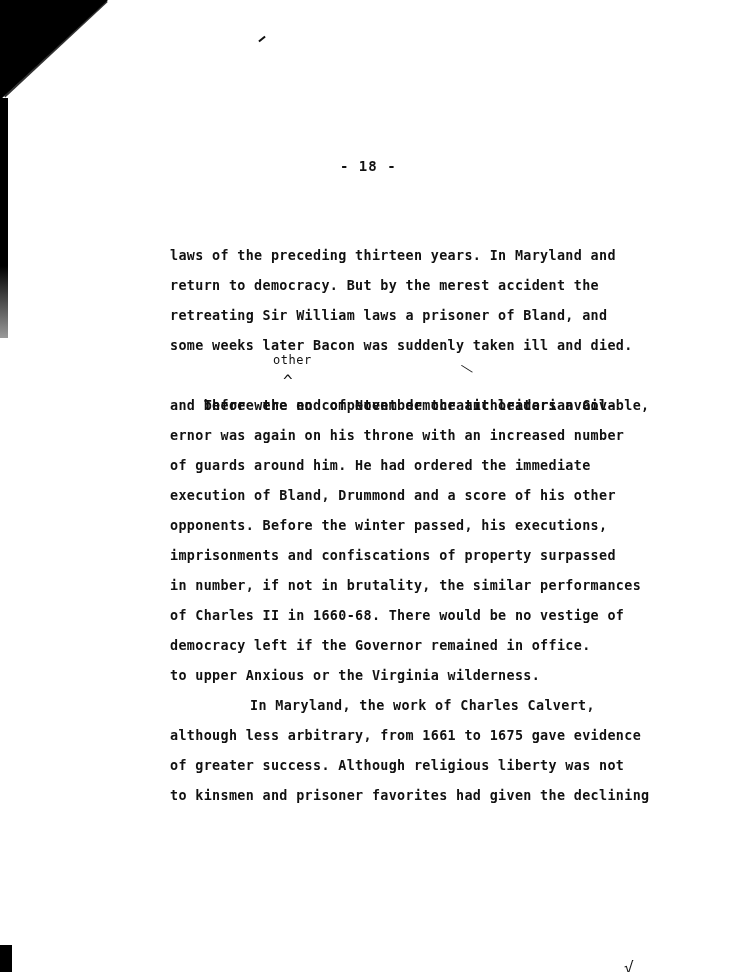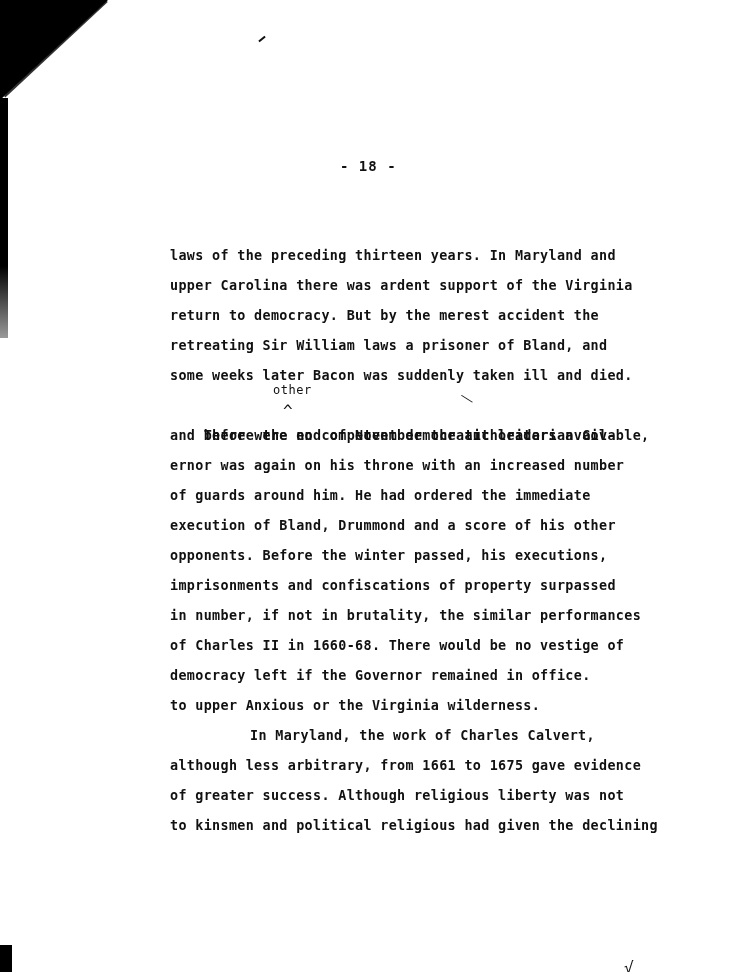--- a/index.html
+++ b/index.html
@@ -65,21 +65,20 @@
 <div class="corner-fold"></div>
 <div class="corner-fold-edge"></div>
 <div class="left-edge"></div>
 <div class="left-edge-bottom"></div>
 <div class="pencil-mark-top"></div>
 
 <div class="page-number">- 18 -</div>
 
 <div class="body-text">
   <div class="line">laws of the preceding thirteen years. In Maryland and</div>
-  <div class="line">upper Carolina there was ardent support of the Virginia</div>
   <div class="line">return to democracy. But by the merest accident the</div>
   <div class="line">retreating Sir William laws a prisoner of Bland, and</div>
   <div class="line">some weeks later Bacon was suddenly taken ill and died.</div>
   <div class="line">
     <span>There were no competent democratic leaders available,</span>
     <span class="interlinear">other</span>
     <span class="caret">^</span>
     <span class="mark-tick">╲</span>
   </div>
   <div class="line">and before the end of November the authoritarian Gov-</div>
@@ -88,16 +87,16 @@
   <div class="line">execution of Bland, Drummond and a score of his other</div>
   <div class="line">opponents. Before the winter passed, his executions,</div>
   <div class="line">imprisonments and confiscations of property surpassed</div>
   <div class="line">in number, if not in brutality, the similar performances</div>
   <div class="line">of Charles II in 1660-68. There would be no vestige of</div>
   <div class="line">democracy left if the Governor remained in office.</div>
   <div class="line">to upper Anxious or the Virginia wilderness.</div>
   <div class="line indent">In Maryland, the work of Charles Calvert,</div>
   <div class="line">although less arbitrary, from 1661 to 1675 gave evidence</div>
   <div class="line">of greater success. Although religious liberty was not</div>
-  <div class="line">to kinsmen and political religious had given the declining</div>
+  <div class="line">to kinsmen and prisoner favorites had given the declining</div>
 </div>
 
 <div class="pencil-mark-bottom">√</div>
 
 </body></html>

